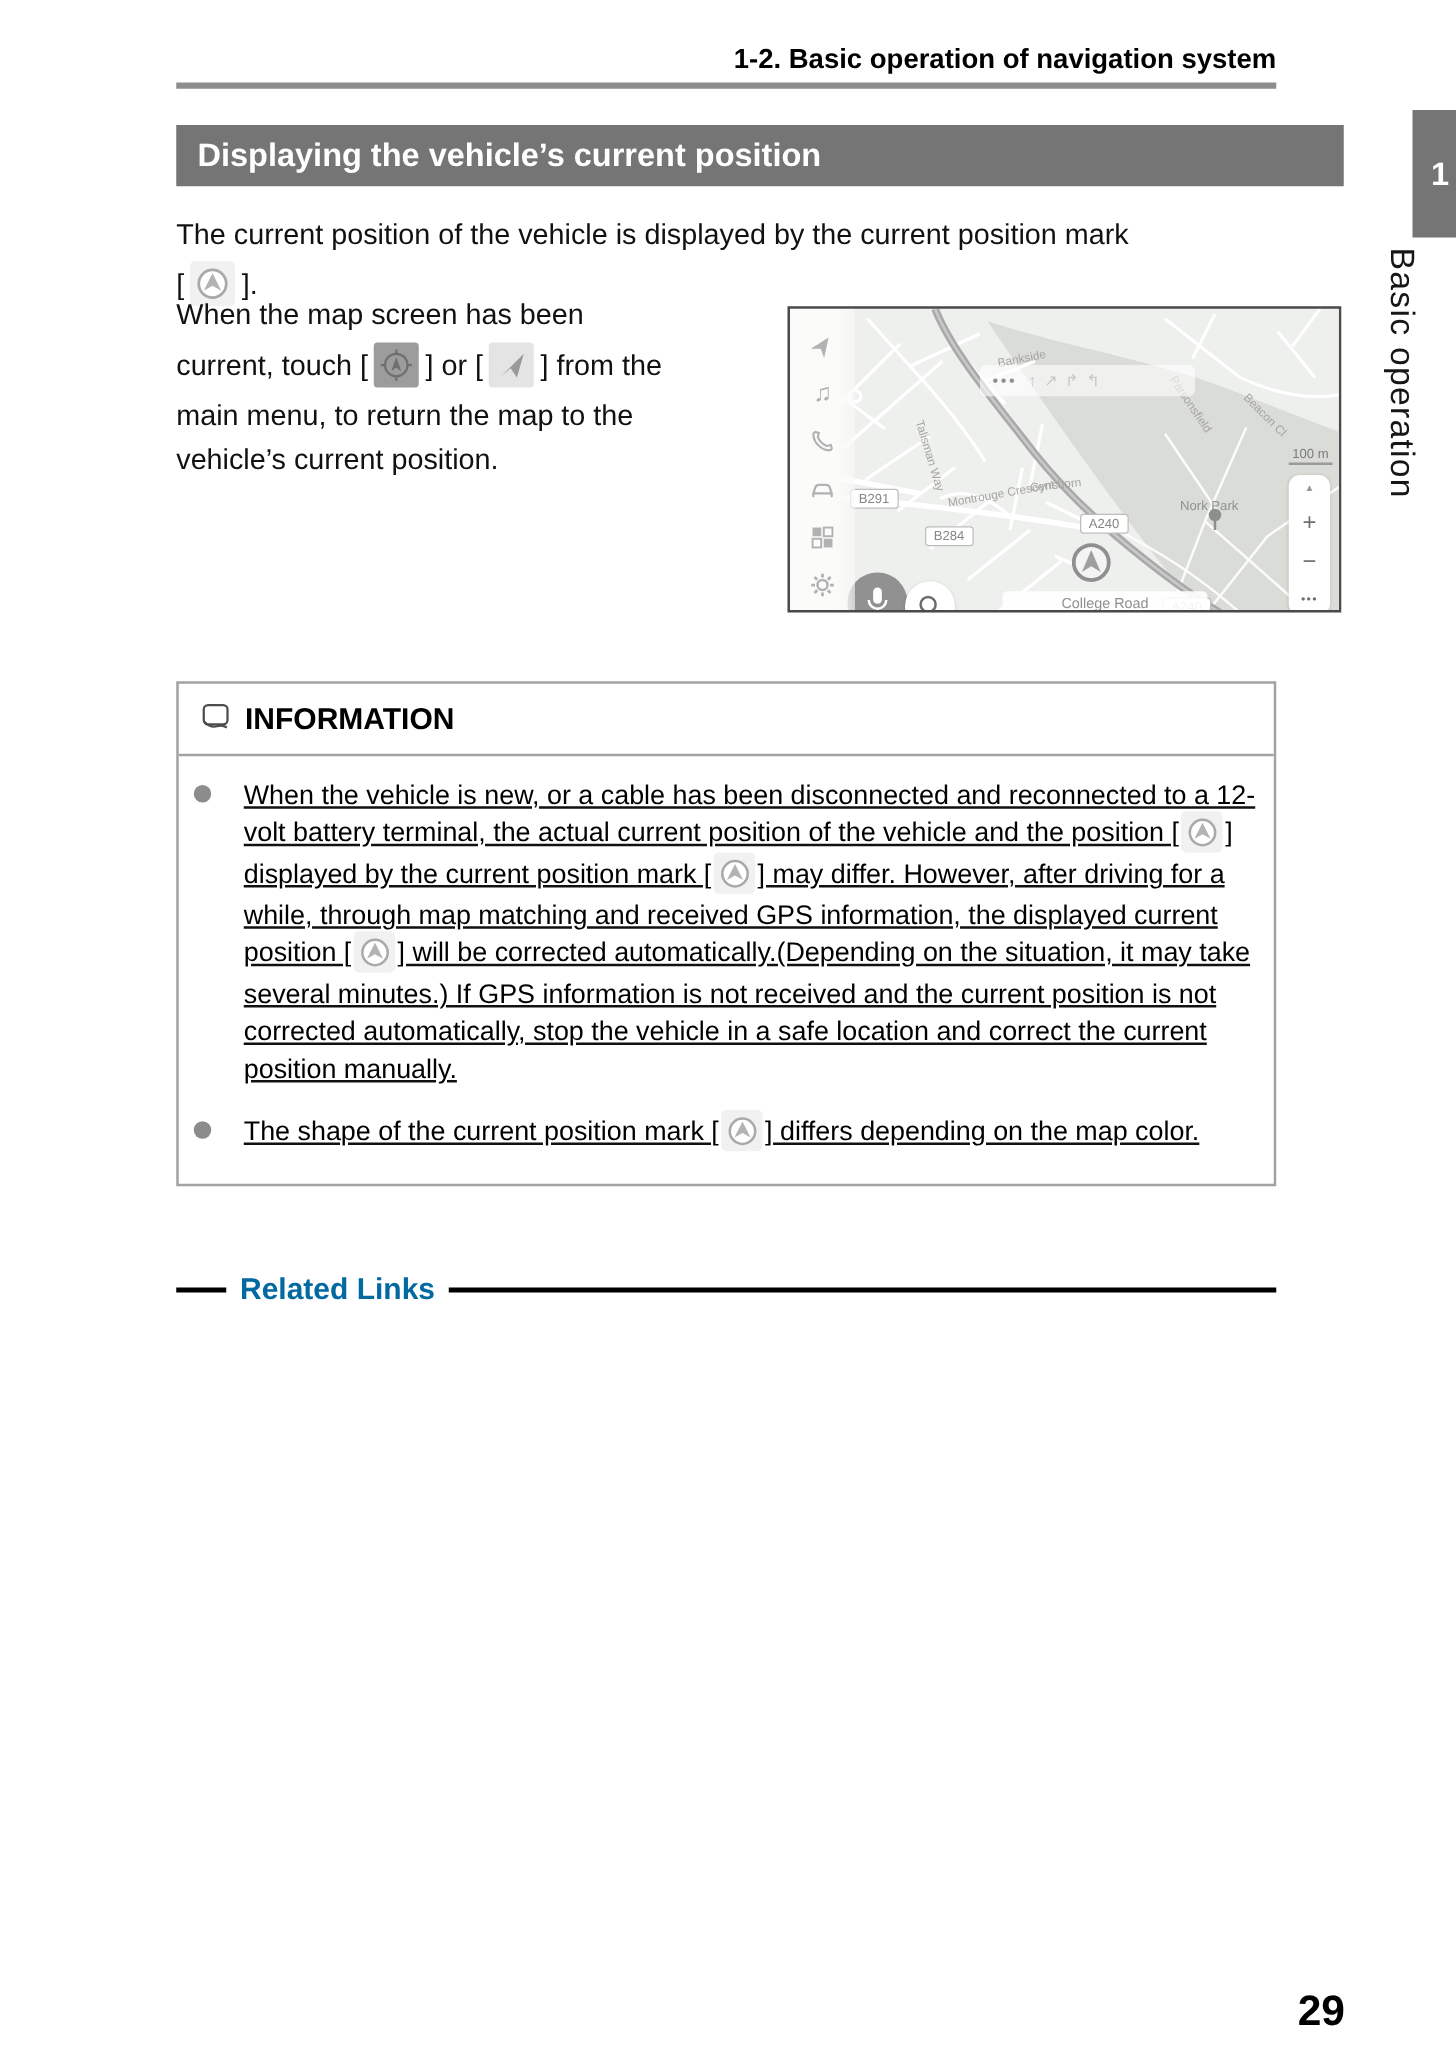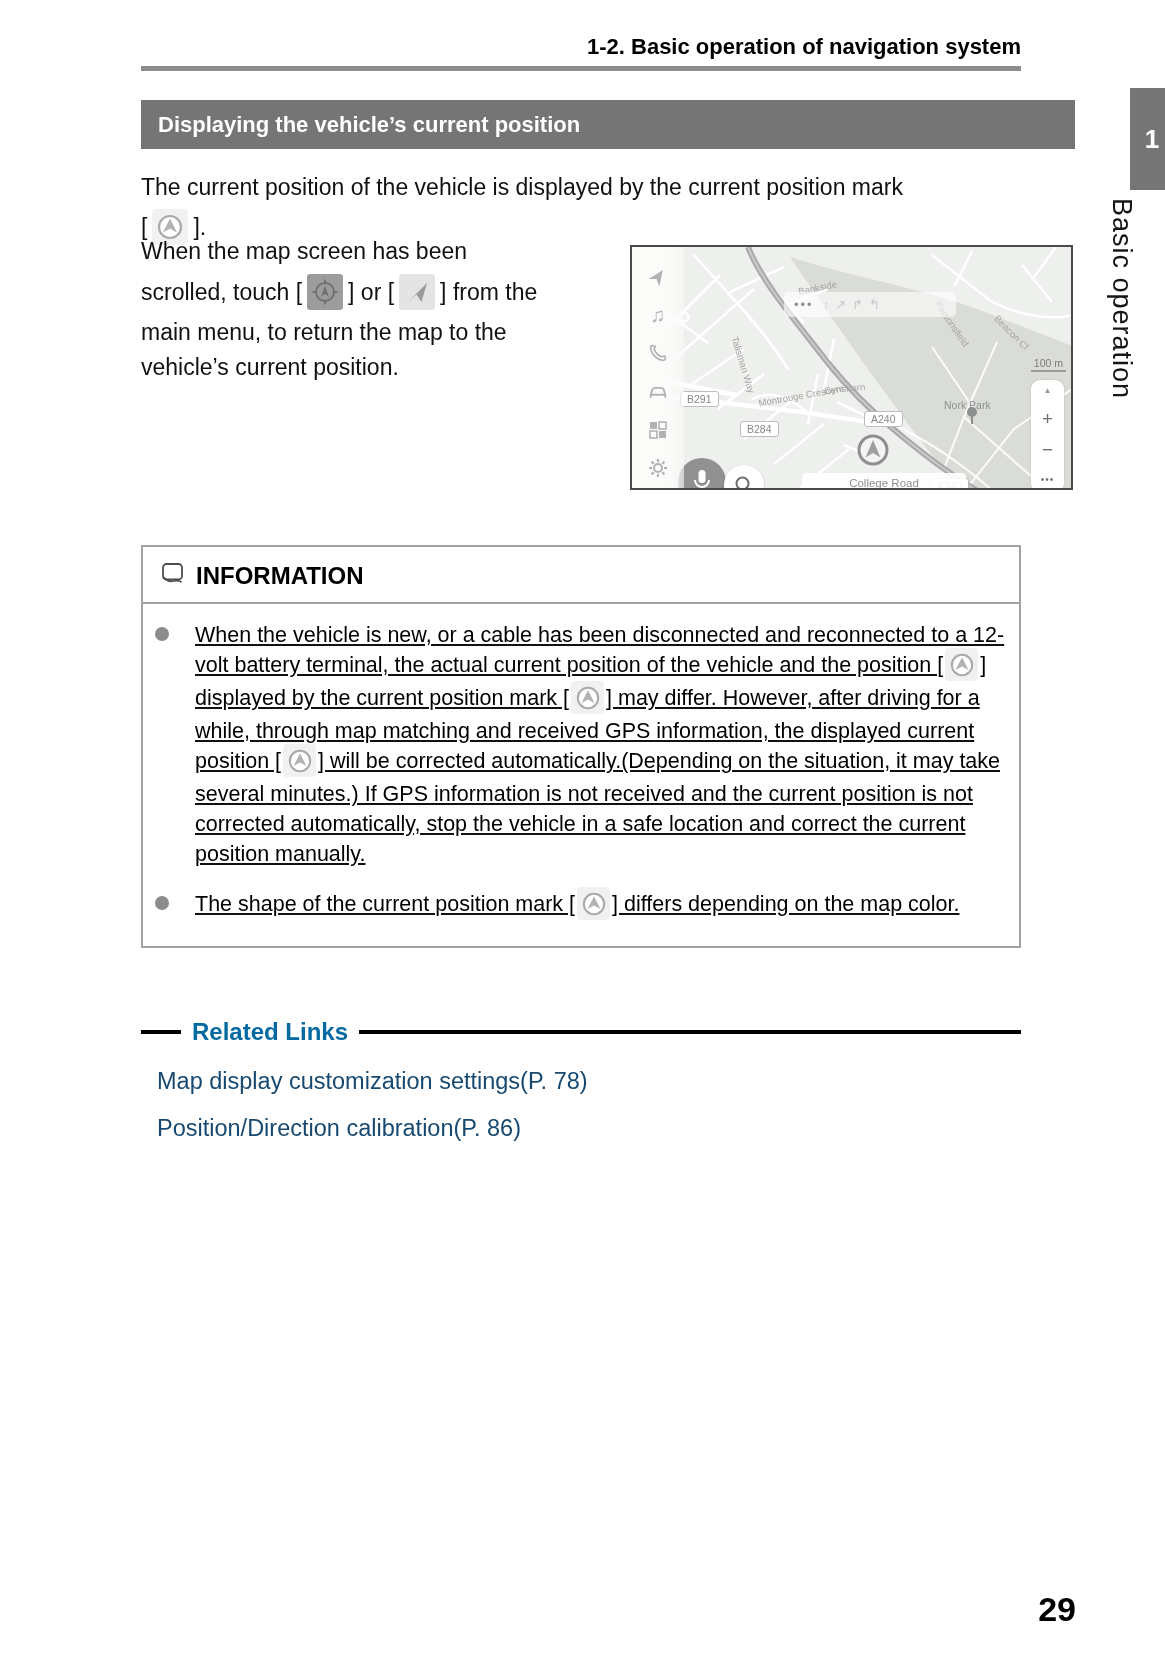--- a/index.html
+++ b/index.html
@@ -7,21 +7,21 @@
   body { font-family:"Liberation Sans", sans-serif; color:#111; }
   .page { position:relative; width:1165px; height:1653px; background:#fff; overflow:hidden;margin-left:28px; }
 
   
   .header-title { position:absolute; top:34px; left:113px; width:880px; text-align:right;
     font-size:22px; font-weight:bold; color:#000; }
   .header-rule { position:absolute; top:66px; left:113px; width:880px; height:5px; background:#8d8d8d; }
 
   
   .section-banner { position:absolute; top:100px; left:113px; width:934px; height:49px;
-    background:#757575; color:#fff; font-size:22px; font-weight:bold; line-height:49px; padding-left:17px; }
+    background:#757575; color:#fff; font-size:26px; font-weight:bold; line-height:49px; padding-left:17px; }
 
   
   .chapter-tab { position:absolute; top:88px; left:1102px; width:44px; height:102px; background:#757575;
     color:#fff; font-size:26px; font-weight:bold; display:flex; align-items:center; justify-content:center; }
   .chapter-label { position:absolute; top:198px; left:1078px; height:260px;
     writing-mode:vertical-rl; font-size:27px; color:#161616; letter-spacing:1px; }
 
   
   .p1 { position:absolute; top:170px; left:113px; width:890px; font-size:23px; line-height:34px; }
   .p1-line2 { margin-top:3px; display:flex; align-items:center; gap:5px; height:40px; font-size:23px; }
@@ -116,21 +116,21 @@
           <path d="M13 4.5 L20 18.5 L13 14.5 L6 18.5 Z" fill="#b3b3b3"></path>
         </svg>
       </span>
       <span>].</span>
     </div>
   </div>
 
   <div class="p2">
     <div>When the map screen has been</div>
     <div class="iconline">
-      <span>scrolled, touch [</span>
+      <span>current, touch [</span>
       <span class="sq-icon dark">
         <svg width="30" height="30" viewBox="0 0 30 30">
           <circle cx="15" cy="15" r="9" fill="none" stroke="#6f6f6f" stroke-width="1.8"></circle>
           <line x1="15" y1="2.5" x2="15" y2="6" stroke="#6f6f6f" stroke-width="1.8"></line>
           <line x1="15" y1="24" x2="15" y2="27.5" stroke="#6f6f6f" stroke-width="1.8"></line>
           <line x1="2.5" y1="15" x2="6" y2="15" stroke="#6f6f6f" stroke-width="1.8"></line>
           <line x1="24" y1="15" x2="27.5" y2="15" stroke="#6f6f6f" stroke-width="1.8"></line>
           <path d="M15 8.5 L19 20 L15 17 L11 20 Z" fill="#6f6f6f"></path>
         </svg>
       </span>
@@ -340,21 +340,17 @@
       </div>
     </div>
   </div>
 
   <div class="related">
     <div class="related-head">
       <span class="dash"></span>
       <span class="title">Related Links</span>
       <span class="line"></span>
     </div>
-    <div class="related-links">
-      <a href="#">Map display customization settings(P. 78)</a>
-      <a href="#">Position/Direction calibration(P. 86)</a>
-    </div>
   </div>
 
   <div class="page-number">29</div>
 
 </div>
 
 </body></html>

